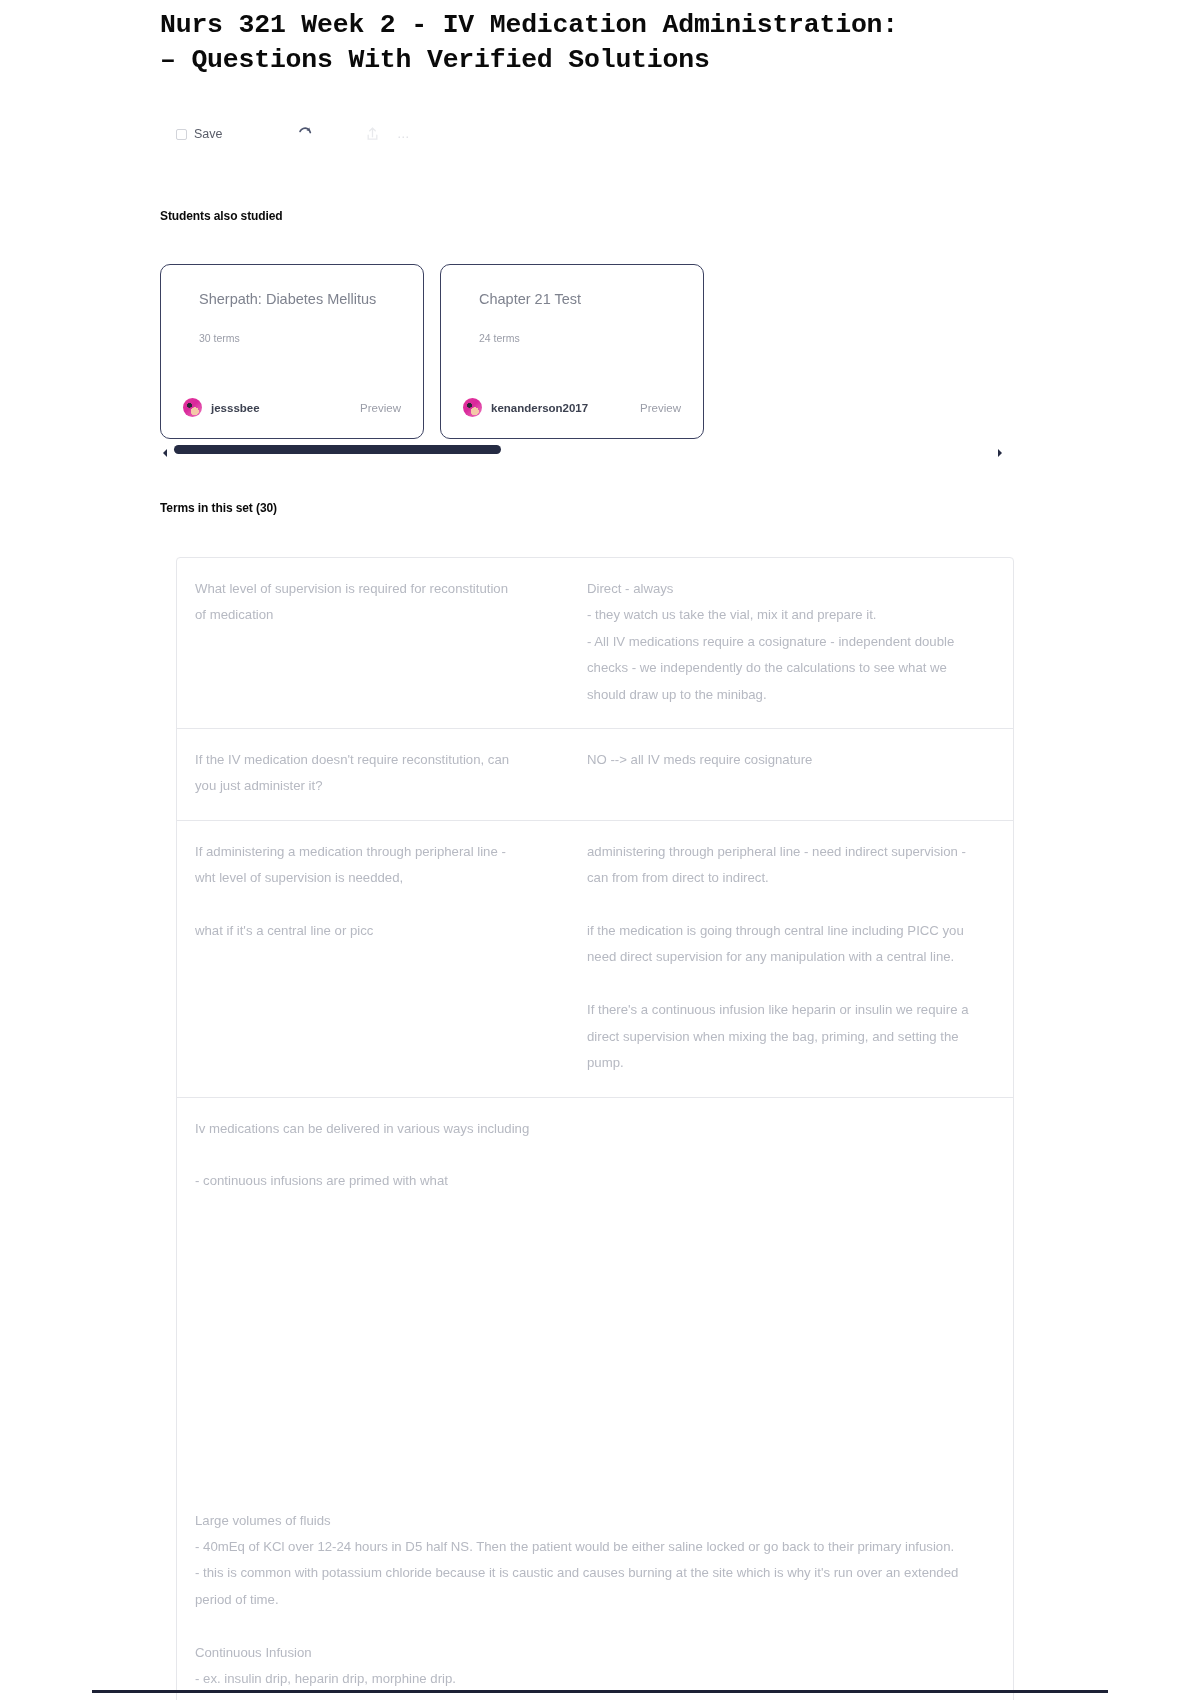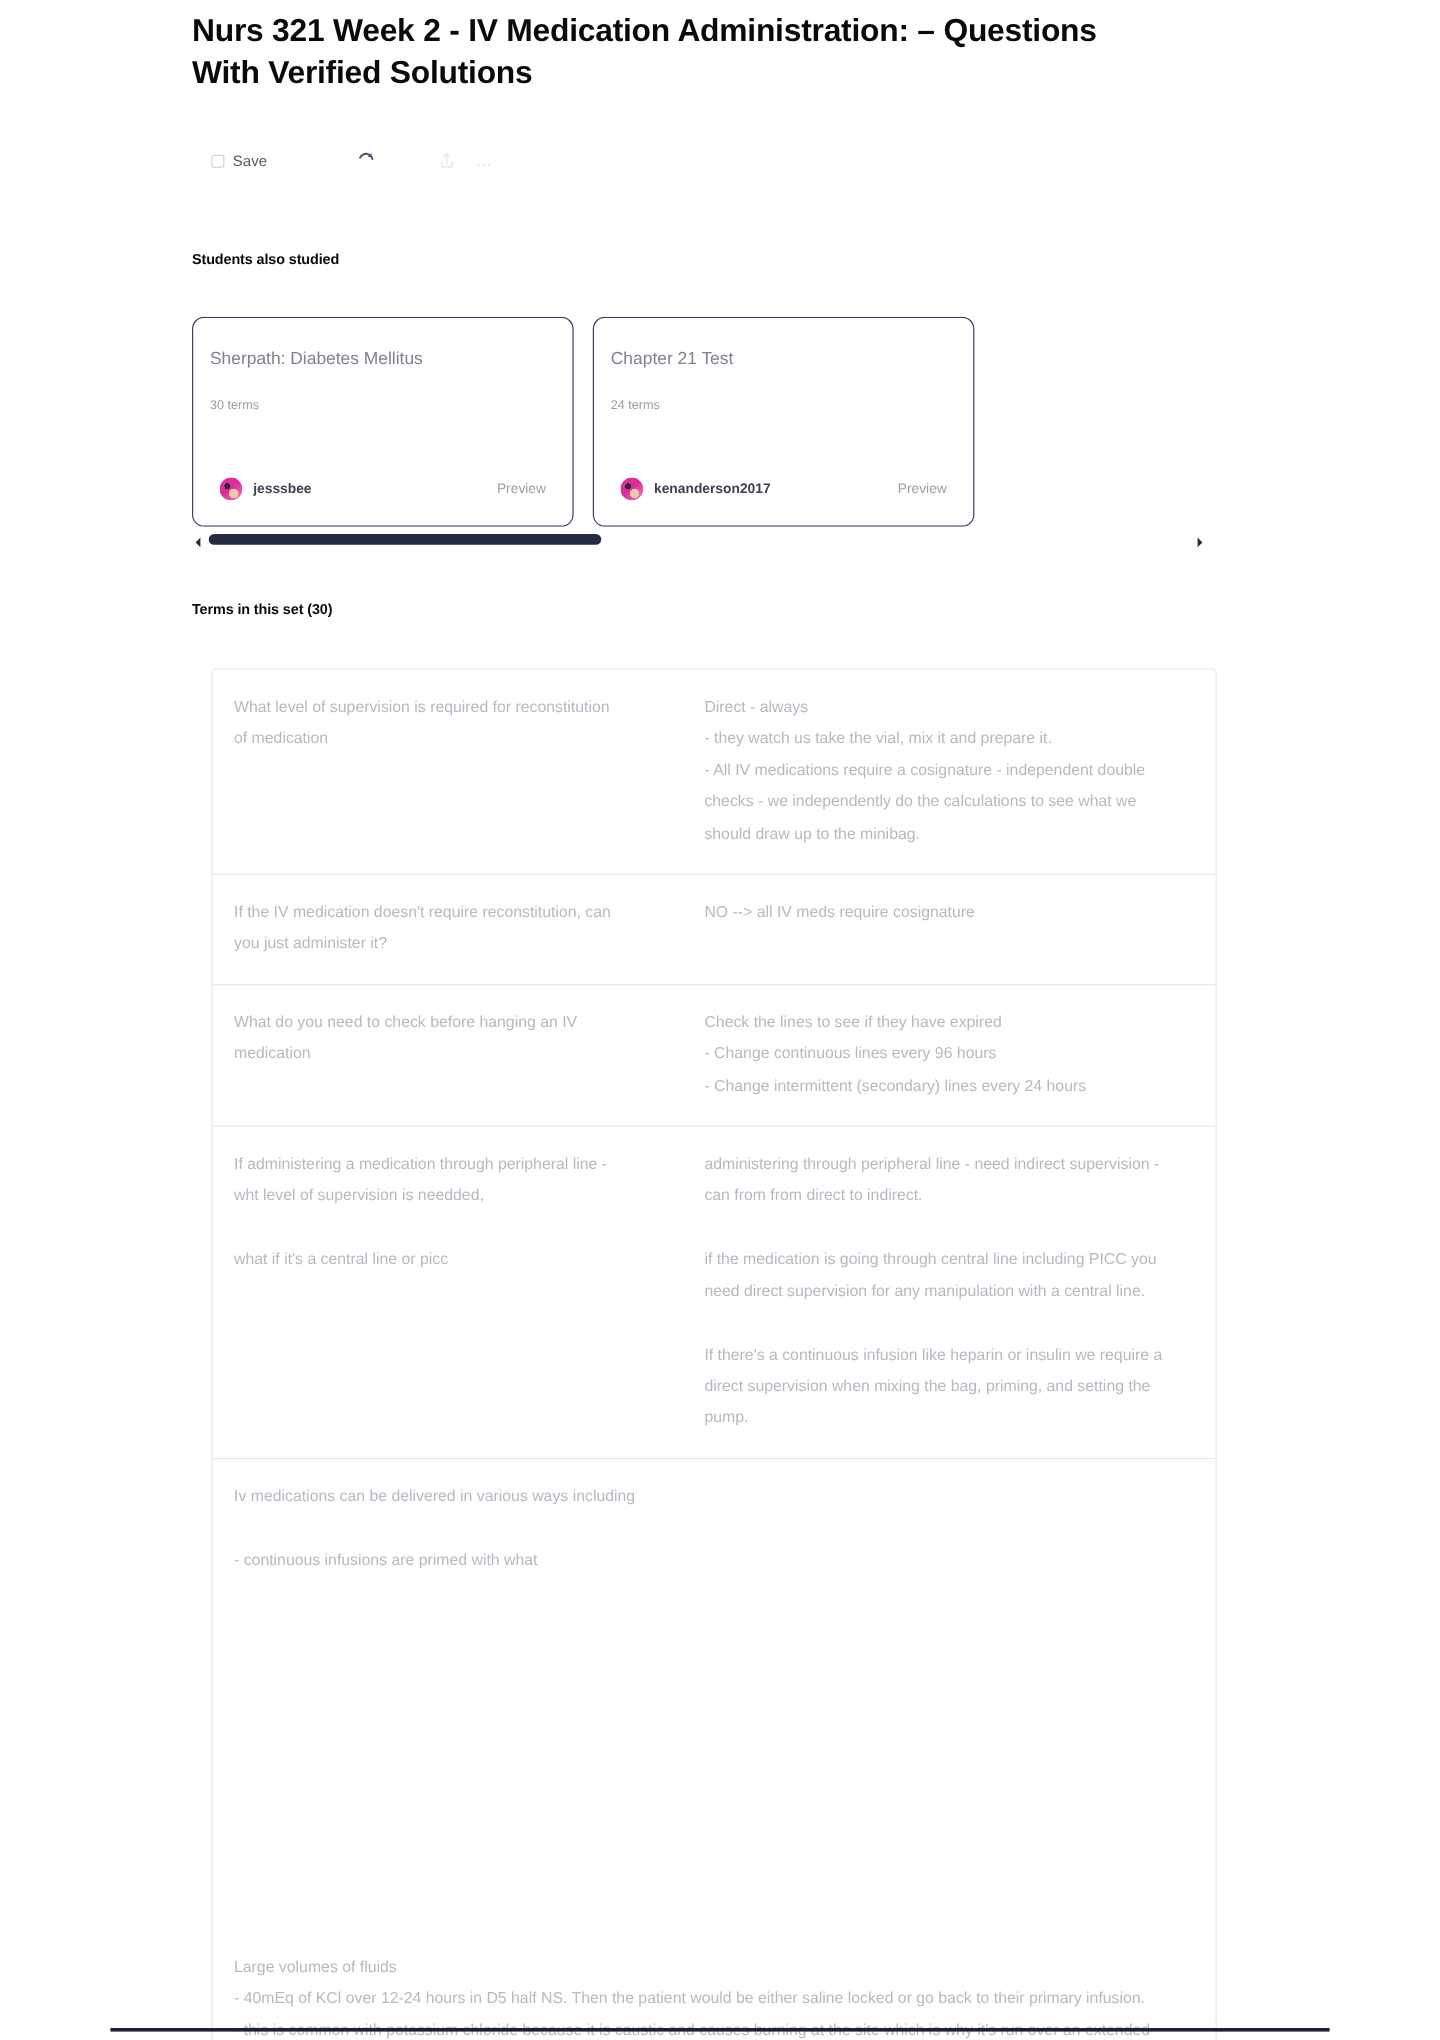--- a/index.html
+++ b/index.html
@@ -24,20 +24,21 @@
     left: 160px;
     top: 8px;
     width: 760px;
   }
   .page-title {
     font-size: 26.5px;
     font-weight: 800;
     line-height: 1.33;
     color: #0a0a0a;
     letter-spacing: -0.2px;
+    font-family: Liberation Mono, monospace;
   }
 
   
   .toolbar {
     position: absolute;
     left: 176px;
     top: 122px;
     display: flex;
     align-items: flex-end;
     height: 24px;
@@ -98,26 +99,26 @@
     overflow: hidden;
   }
   .carousel-track {
     display: flex;
     gap: 16px;
     height: 175px;
   }
   .study-card {
     position: relative;
     flex: 0 0 auto;
-    width: 318px;
+    width: 264px;
     height: 175px;
     border: 1.6px solid #3a4060;
     border-radius: 10px;
     background: #fff;
-    padding: 26px 22px 18px 14px;
+    padding: 26px 22px 18px 38px;
   }
   .card-title {
     font-size: 14.5px;
     color: #7e828e;
     font-weight: 400;
     white-space: nowrap;
     overflow: hidden;
   }
   .card-terms {
     margin-top: 25px;
@@ -323,26 +324,20 @@
       <div class="term-col term-col-def">Direct - always
 - they watch us take the vial, mix it and prepare it.
 - All IV medications require a cosignature - independent double checks - we independently do the calculations to see what we should draw up to the minibag.</div>
     </div>
 
     <div class="term-row">
       <div class="term-col term-col-term">If the IV medication doesn't require reconstitution, can you just administer it?</div>
       <div class="term-col term-col-def">NO --&gt; all IV meds require cosignature</div>
     </div>
 
-    <div class="term-row">
-      <div class="term-col term-col-term">What do you need to check before hanging an IV medication</div>
-      <div class="term-col term-col-def">Check the lines to see if they have expired
-- Change continuous lines every 96 hours
-- Change intermittent (secondary) lines every 24 hours</div>
-    </div>
 
     <div class="term-row">
       <div class="term-col term-col-term">If administering a medication through peripheral line - wht level of supervision is needded,
 
 what if it's a central line or picc</div>
       <div class="term-col term-col-def">administering through peripheral line - need indirect supervision - can from from direct to indirect.
 
 if the medication is going through central line including PICC you need direct supervision for any manipulation with a central line.
 
 If there's a continuous infusion like heparin or insulin we require a direct supervision when mixing the bag, priming, and setting the pump.</div>

